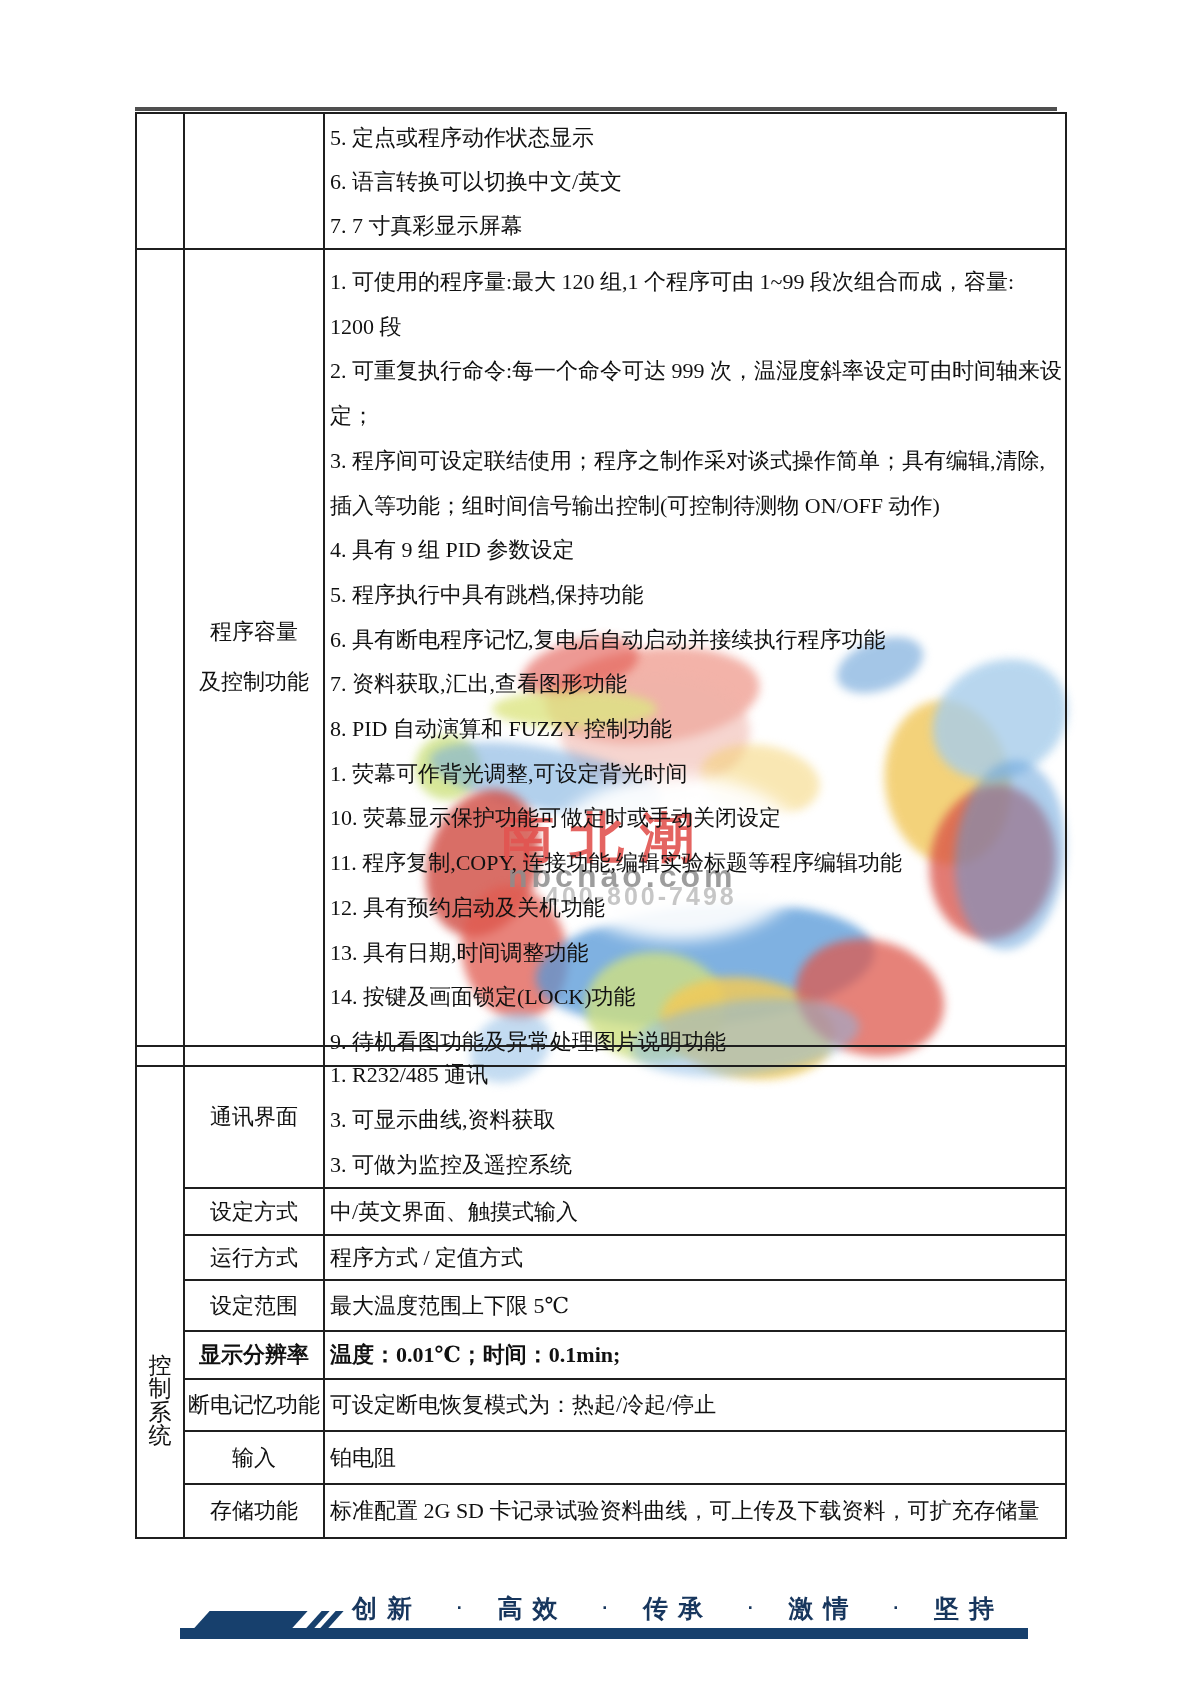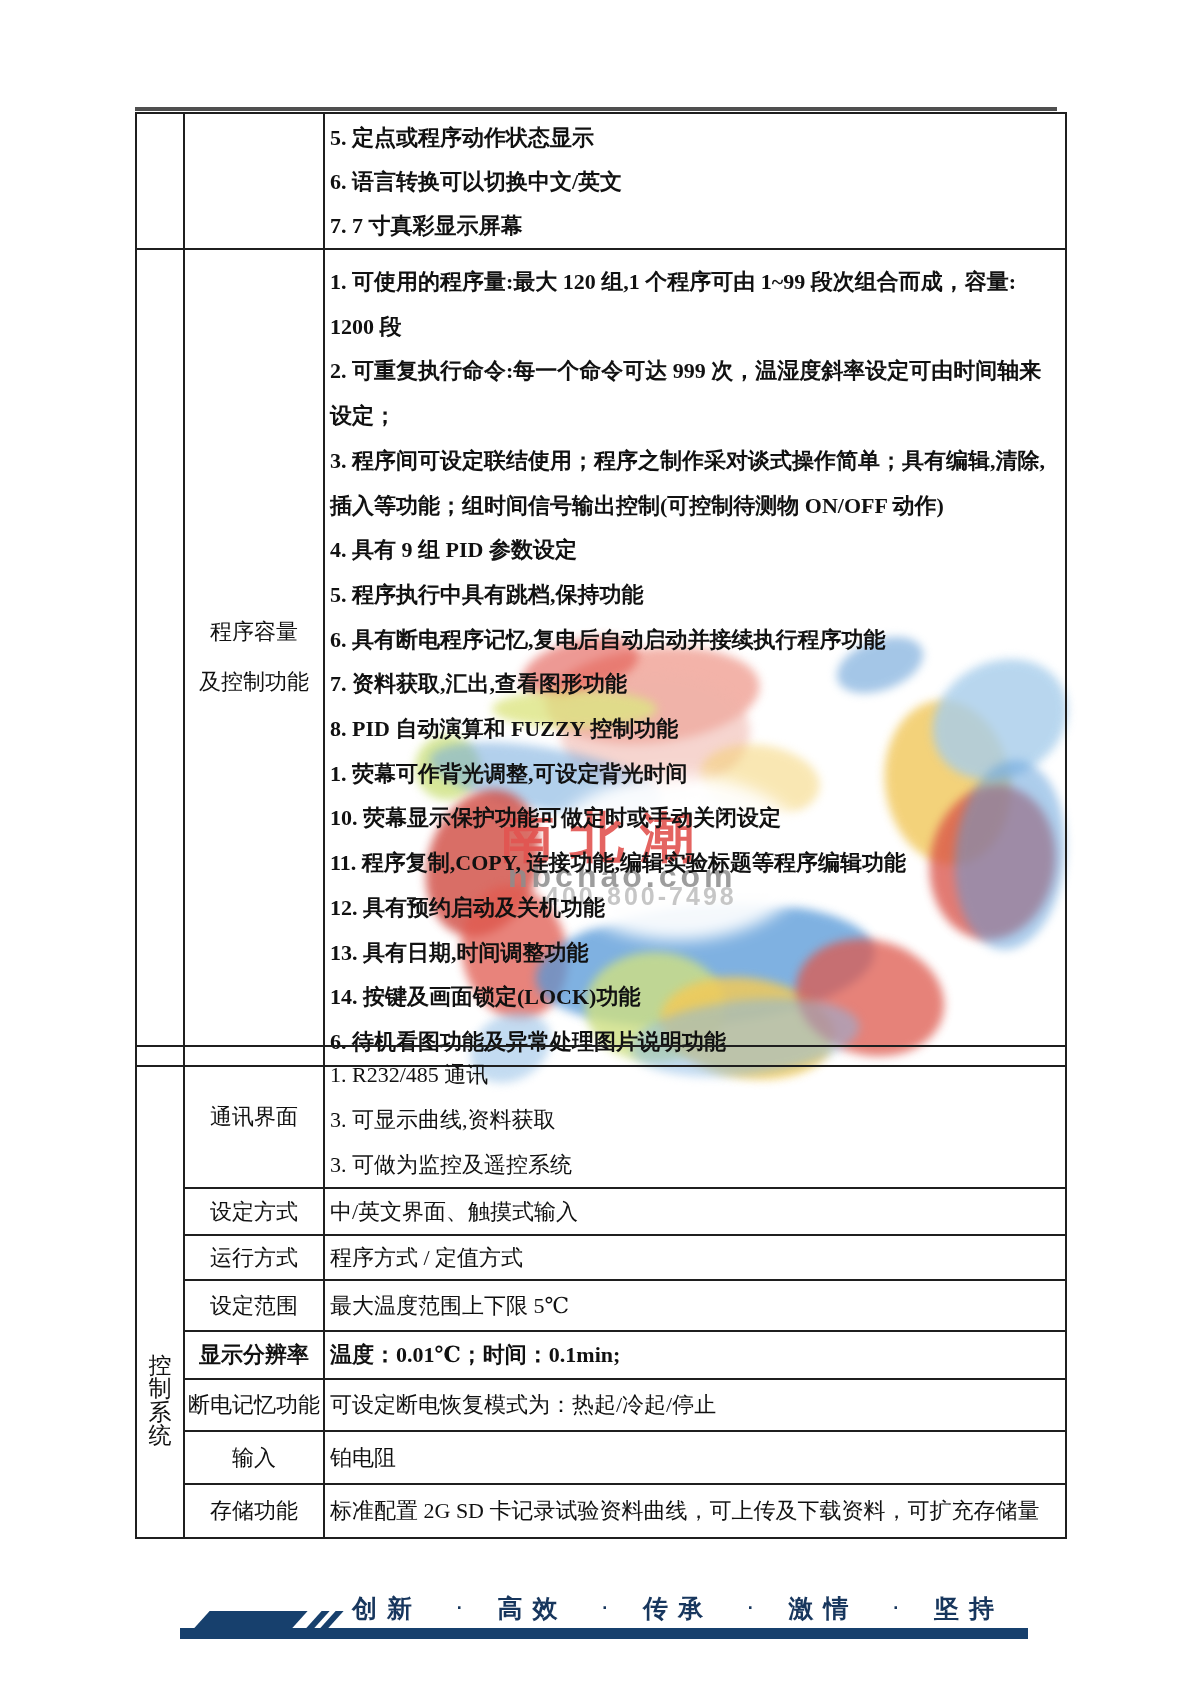--- a/index.html
+++ b/index.html
@@ -30,21 +30,21 @@
   
   table.spec{position:absolute;left:135px;border-collapse:collapse;table-layout:fixed;width:930px;z-index:1;background:transparent;}
   table.spec td{border:2px solid var(--table-border);padding:0;font-size:22px;vertical-align:middle;background:transparent;}
   .t1{top:112px;}
   .t2{top:1045px;}
   col.c1{width:48px;}col.c2{width:140px;}col.c3{width:742px;}
 
   .rowA{height:135px;}
   .rowB{height:783px;}
   .cell-top{vertical-align:top;}
-  .items{padding:2px 2px 0 5px;font-weight:bold;}
+  .items{padding:2px 2px 0 5px;}
   .items .item{line-height:44px;}
   .items-big{padding:10px 2px 0 5px;}
   .items-big .item{line-height:44.7px;}
   .t1-label{ text-align:center;}
   .t1-label div{line-height:50px;}
 
   .t2 .label-cell{text-align:center;}
   .t2 .content-cell{padding-left:5px;}
   .t2 .lines{padding-top:5px;}
   .t2 .lines div{line-height:45px;}
@@ -135,21 +135,21 @@
               <div class="item">5. 程序执行中具有跳档,保持功能</div>
               <div class="item">6. 具有断电程序记忆,复电后自动启动并接续执行程序功能</div>
               <div class="item">7. 资料获取,汇出,查看图形功能</div>
               <div class="item">8. PID 自动演算和 FUZZY 控制功能</div>
               <div class="item">1. 荧幕可作背光调整,可设定背光时间</div>
               <div class="item">10. 荧幕显示保护功能可做定时或手动关闭设定</div>
               <div class="item">11. 程序复制,COPY, 连接功能,编辑实验标题等程序编辑功能</div>
               <div class="item">12. 具有预约启动及关机功能</div>
               <div class="item">13. 具有日期,时间调整功能</div>
               <div class="item">14. 按键及画面锁定(LOCK)功能</div>
-              <div class="item">6. 待机看图功能及异常处理图片说明功能</div>
+              <div class="item">9. 待机看图功能及异常处理图片说明功能</div>
             </div>
       </td>
     </tr>
   </tbody>
     </table>
 
   <table class="spec t2">
     <colgroup>
         <col class="c1">
         <col class="c2">

